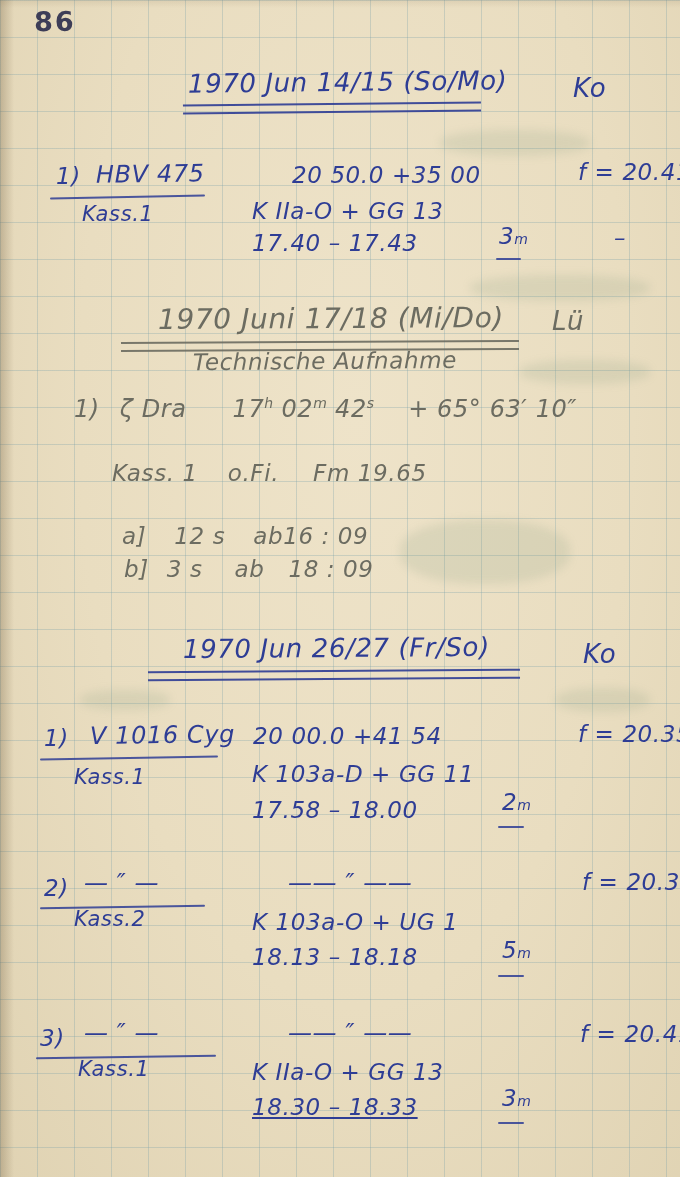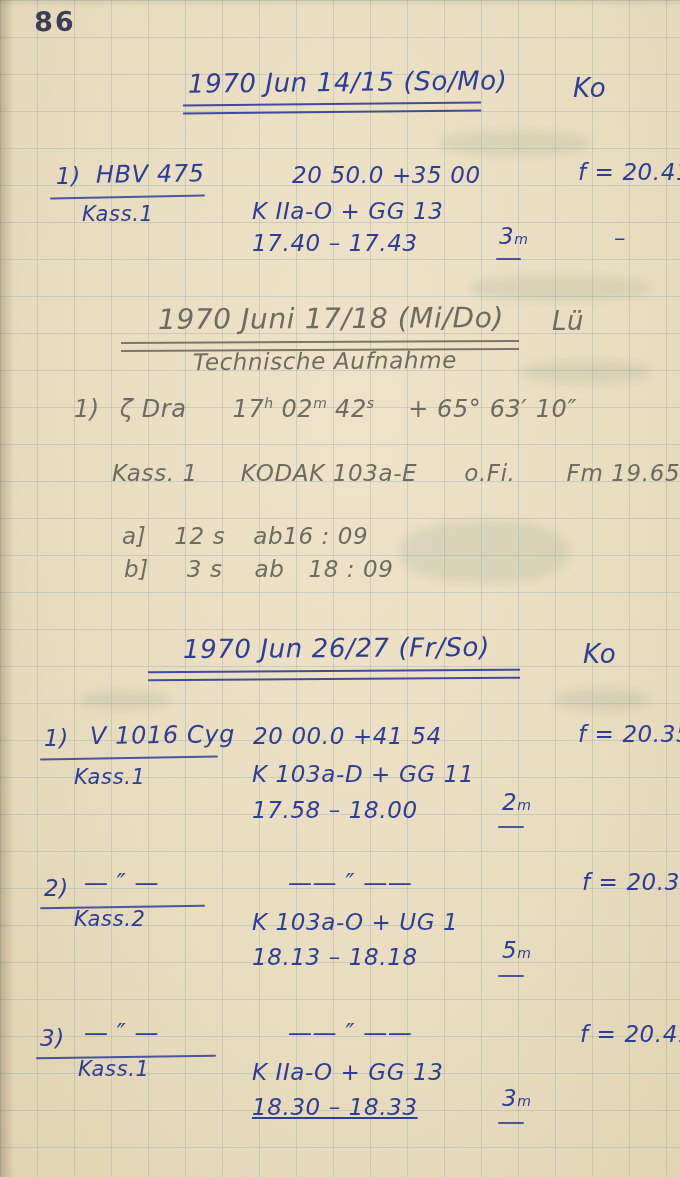--- a/index.html
+++ b/index.html
@@ -90,36 +90,35 @@
   <div class="hw title pencil" style="left:552px;top:307px;">Lü</div>
   <div class="hw pencil" style="left:193px;top:349px;transform:rotate(-0.5deg);">Technische Aufnahme</div>
 
   <div class="hw pencil row obj" style="left:74px;top:396px;">
     <span>1)</span>
     <span style="margin-left:20px;">ζ Dra</span>
     <span style="margin-left:46px;"><span>17</span><sup class="u">h</sup> <span>02</span><sup class="u">m</sup> <span>42</span><sup class="u">s</sup></span>
     <span style="margin-left:34px;">+ 65° 63′ 10″</span>
   </div>
 
-  <div class="hw pencil row" style="left:112px;top:461px;gap:17px;">
+  <div class="hw pencil row" style="left:112px;top:461px;">
     <span>Kass. 1</span>
-    <span style="margin-left:26px;">KODAK 103a-E</span>
     <span style="margin-left:30px;">o.Fi.</span>
     <span style="margin-left:34px;">Fm 19.65</span>
   </div>
 
   <div class="hw pencil row" style="left:122px;top:524px;">
     <span>a]</span>
     <span style="margin-left:28px;">12 s</span>
     <span style="margin-left:28px;">ab</span>
     <span style="">16 : 09</span>
   </div>
   <div class="hw pencil row" style="left:124px;top:557px;">
     <span>b]</span>
-    <span style="margin-left:38px;">3 s</span>
+    <span style="margin-left:18px;">3 s</span>
     <span style="margin-left:32px;">ab</span>
     <span style="margin-left:24px;">18 : 09</span>
   </div>
 
   <div class="hw title" style="left:183px;top:634px;transform:rotate(-0.4deg);">1970 Jun 26/27 (Fr/So)</div>
   <div class="dbl" style="left:148px;top:670px;width:372px;transform:rotate(-0.4deg);"></div>
   <div class="hw title" style="left:583px;top:640px;">Ko</div>
 
   <div class="hw" style="left:44px;top:726px;">1)</div>
   <div class="hw obj" style="left:90px;top:722px;transform:rotate(-0.8deg);">V 1016 Cyg</div>

